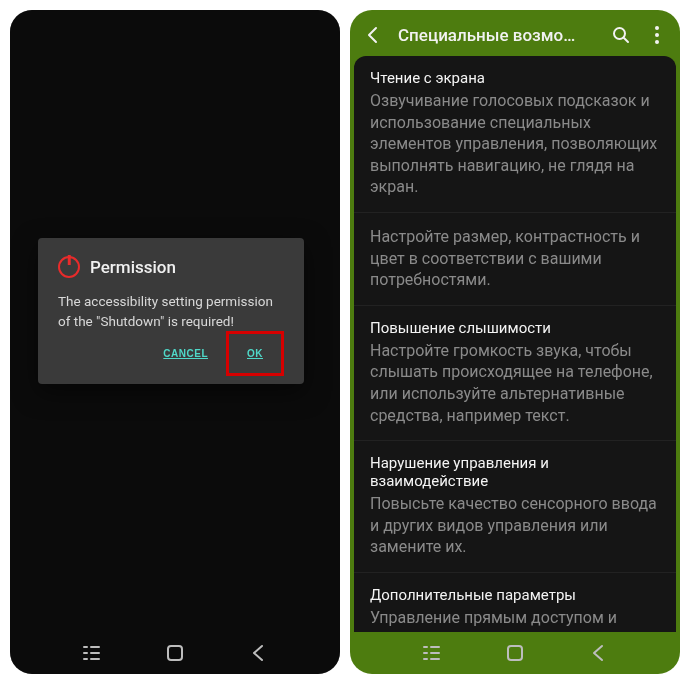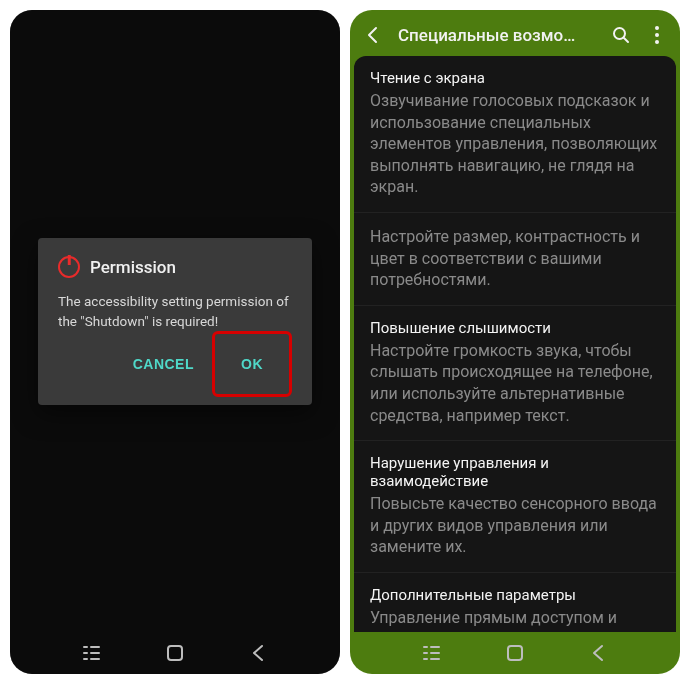--- a/index.html
+++ b/index.html
@@ -26,21 +26,21 @@
     background: #1a1a1a;
   }
   .phone-left .backdrop {
     position: absolute;
     inset: 0;
     background: rgba(0,0,0,0.55);
   }
   .dialog {
     position: absolute;
     left: 28px;
-    right: 28px;
+    right: 36px;
     top: 228px;
     background: #3a3a3a;
     border-radius: 4px;
     padding: 18px 20px 8px 20px;
     color: #eaeaea;
     box-shadow: 0 8px 24px rgba(0,0,0,0.5);
   }
   .dialog-header {
     display: flex;
     align-items: center;
@@ -77,30 +77,31 @@
   }
   .dialog-actions {
     display: flex;
     justify-content: flex-end;
     gap: 6px;
   }
   .dialog-btn {
     background: none;
     border: none;
     color: #4fd8c8;
-    font-size: 14px;
+    font-size: 10px;
     font-weight: 600;
     letter-spacing: 0.5px;
     padding: 8px 12px;
     cursor: pointer;
+    text-decoration: underline;
   }
   .highlight-red {
     border: 3px solid #d60000;
-    border-radius: 6px;
-    padding: 16px;
+    border-radius: 0;
+    padding: 8px;
     display: inline-block;
   }
   .highlight-red-row {
     border: 3px solid #d60000;
     border-radius: 12px;
     position: absolute;
     left: 9px;
     right: 9px;
     pointer-events: none;
   }

